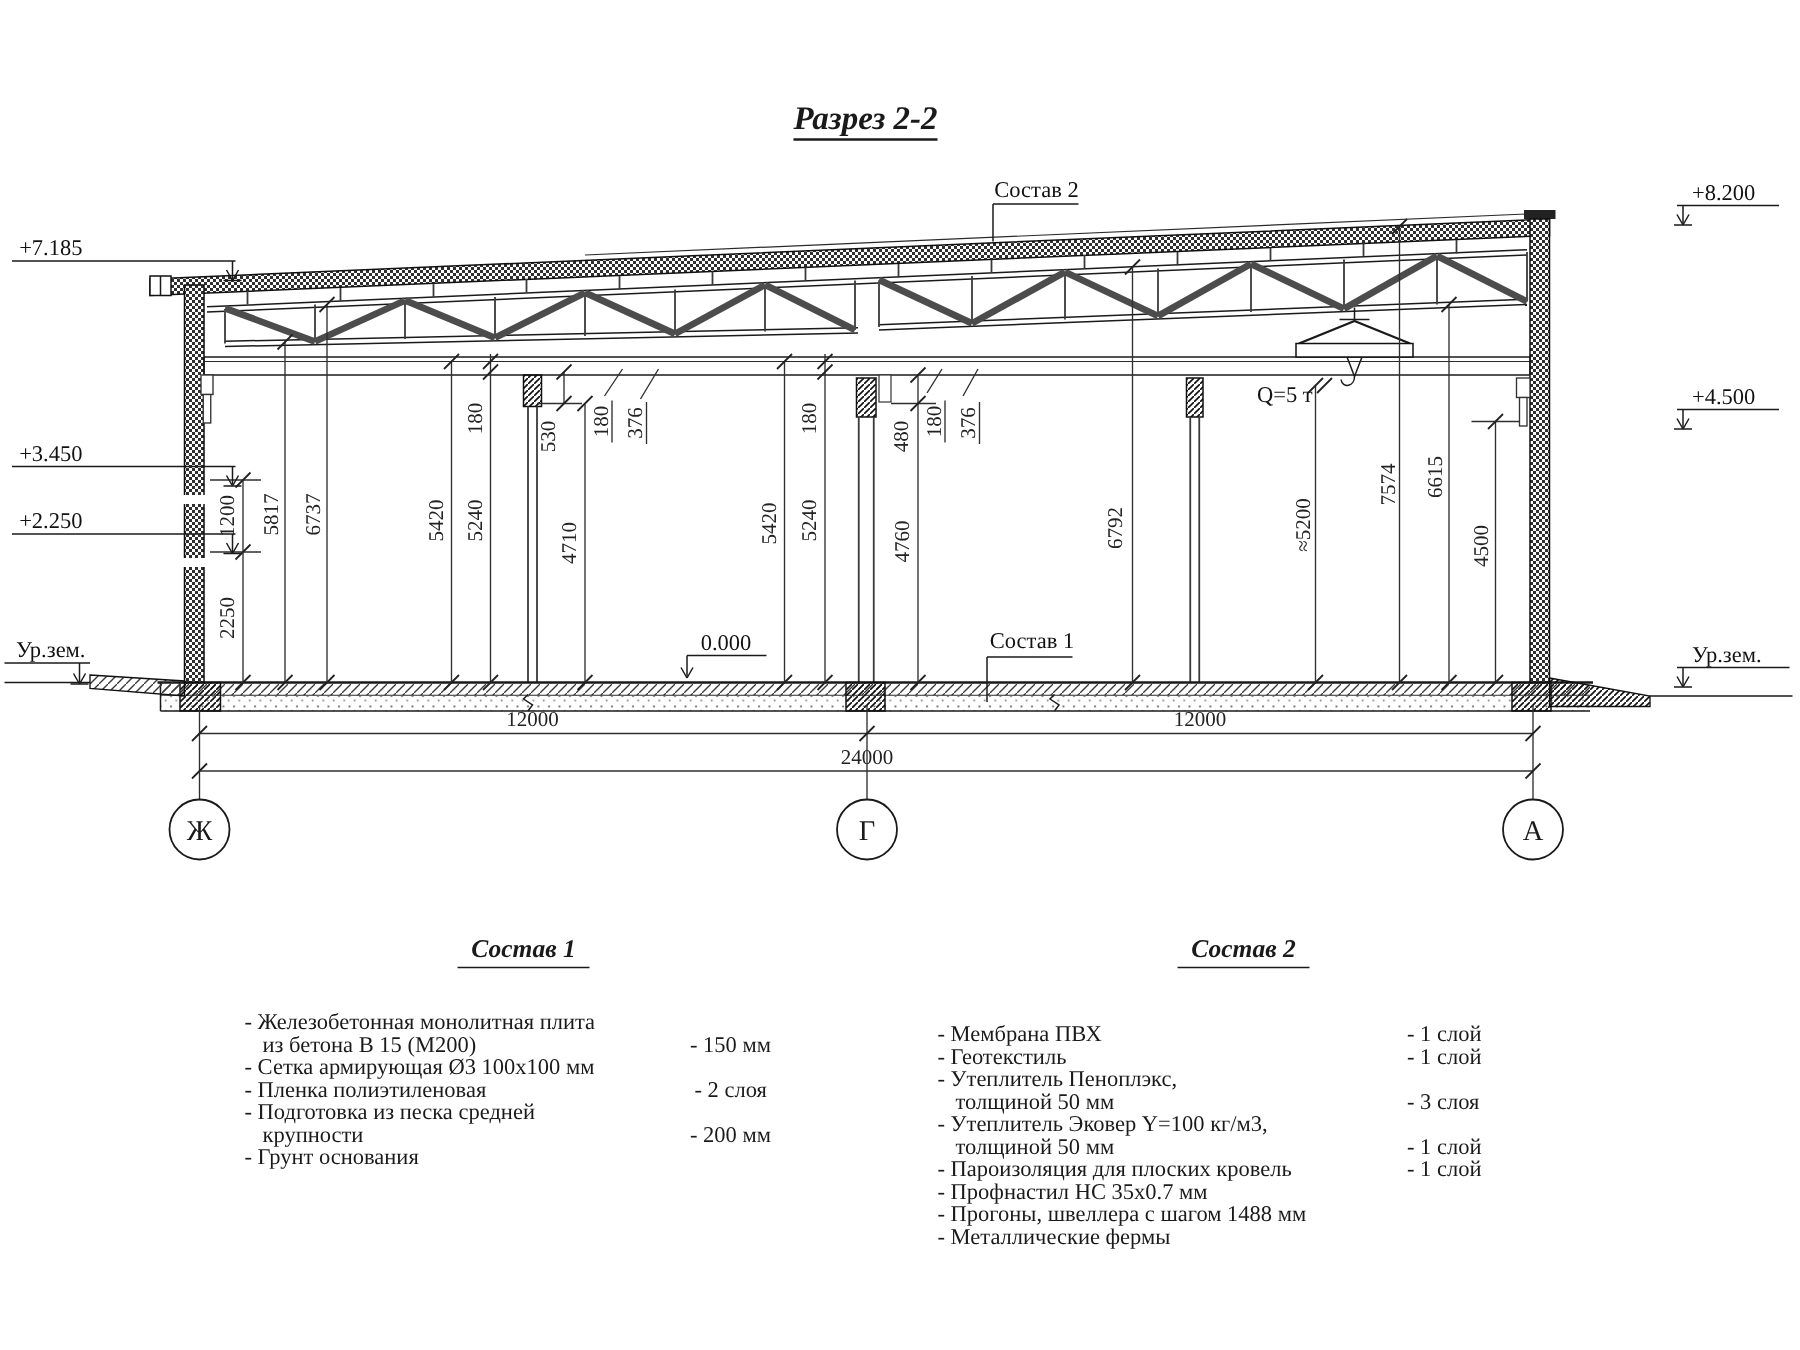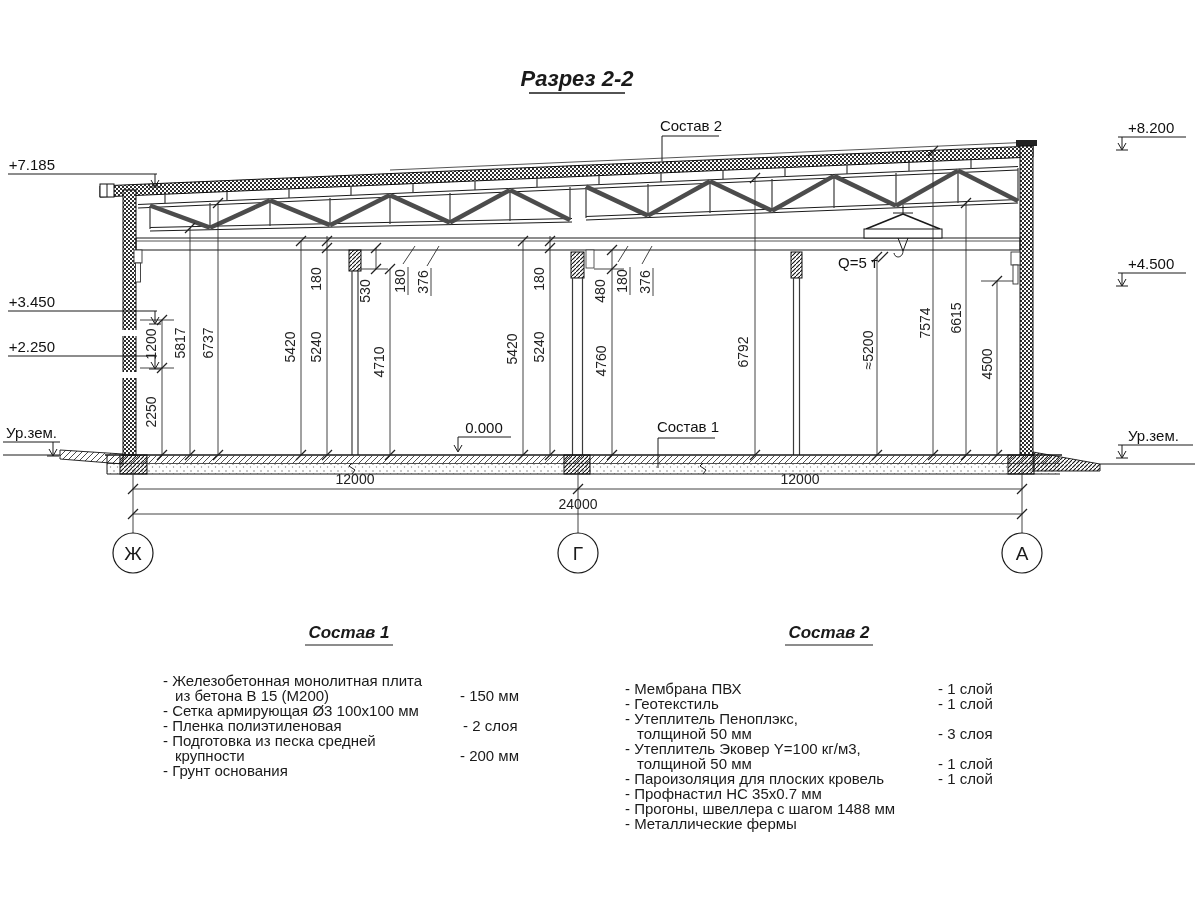--- a/index.html
+++ b/index.html
@@ -1,17 +1,17 @@
 <!DOCTYPE html>
 <html><head>
 <meta charset="utf-8">
 <style>
   html,body{margin:0;padding:0;background:#fff;}
   #sheet{position:relative;width:1200px;height:900px;background:#fff;overflow:hidden;
-         font-family:Liberation Sans, sans-serif;}
+         font-family:Liberation Serif, serif;}
   svg{position:absolute;left:0;top:0;}
   text{fill:#1a1a1a;}
   .ln{stroke:#1a1a1a;stroke-width:1;fill:none;}
   .ln2{stroke:#1a1a1a;stroke-width:1.6;fill:none;}
   .thin{stroke:#2a2a2a;stroke-width:0.8;fill:none;}
   .dimln{stroke:#2f2f2f;stroke-width:0.9;fill:none;}
   .tk{stroke:#222;stroke-width:1.2;}
   .diag{stroke:#4c4c4c;stroke-width:4.5;}
   .vert{stroke:#3a3a3a;stroke-width:1.2;}
   .dim{font-size:14px;fill:#222;}

